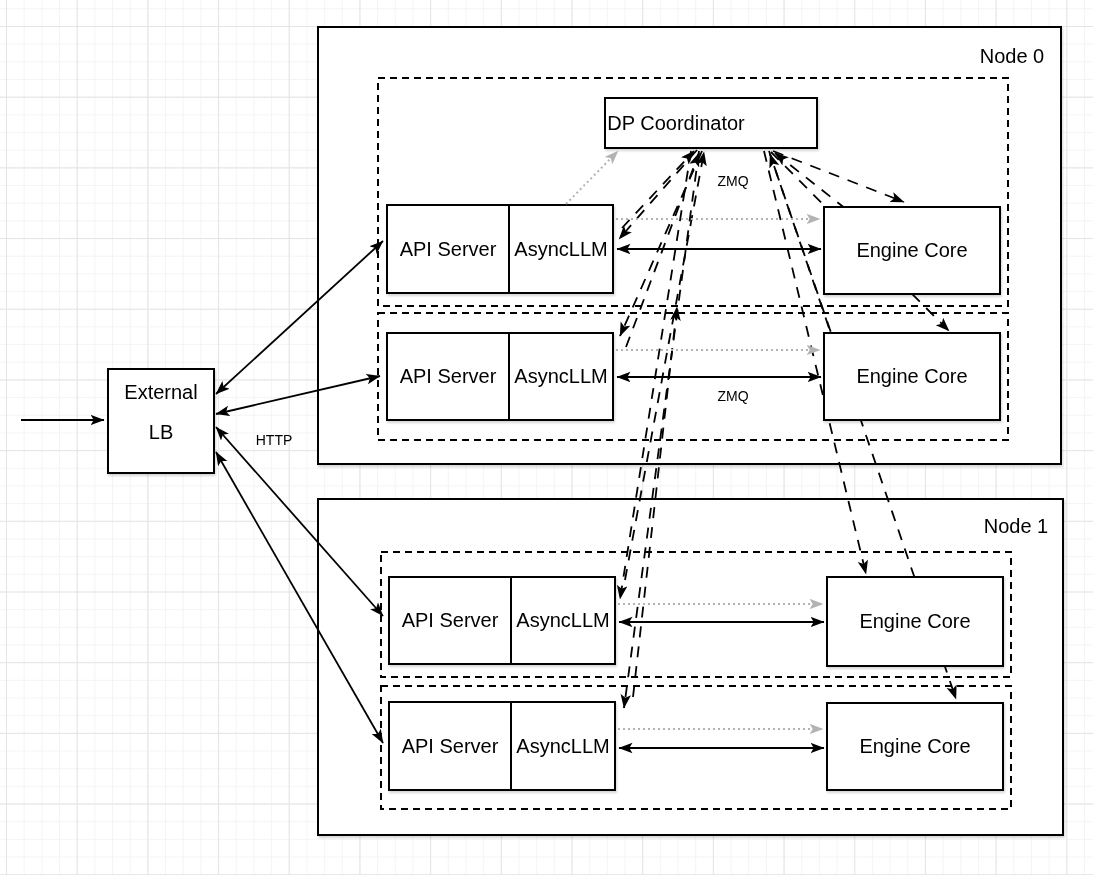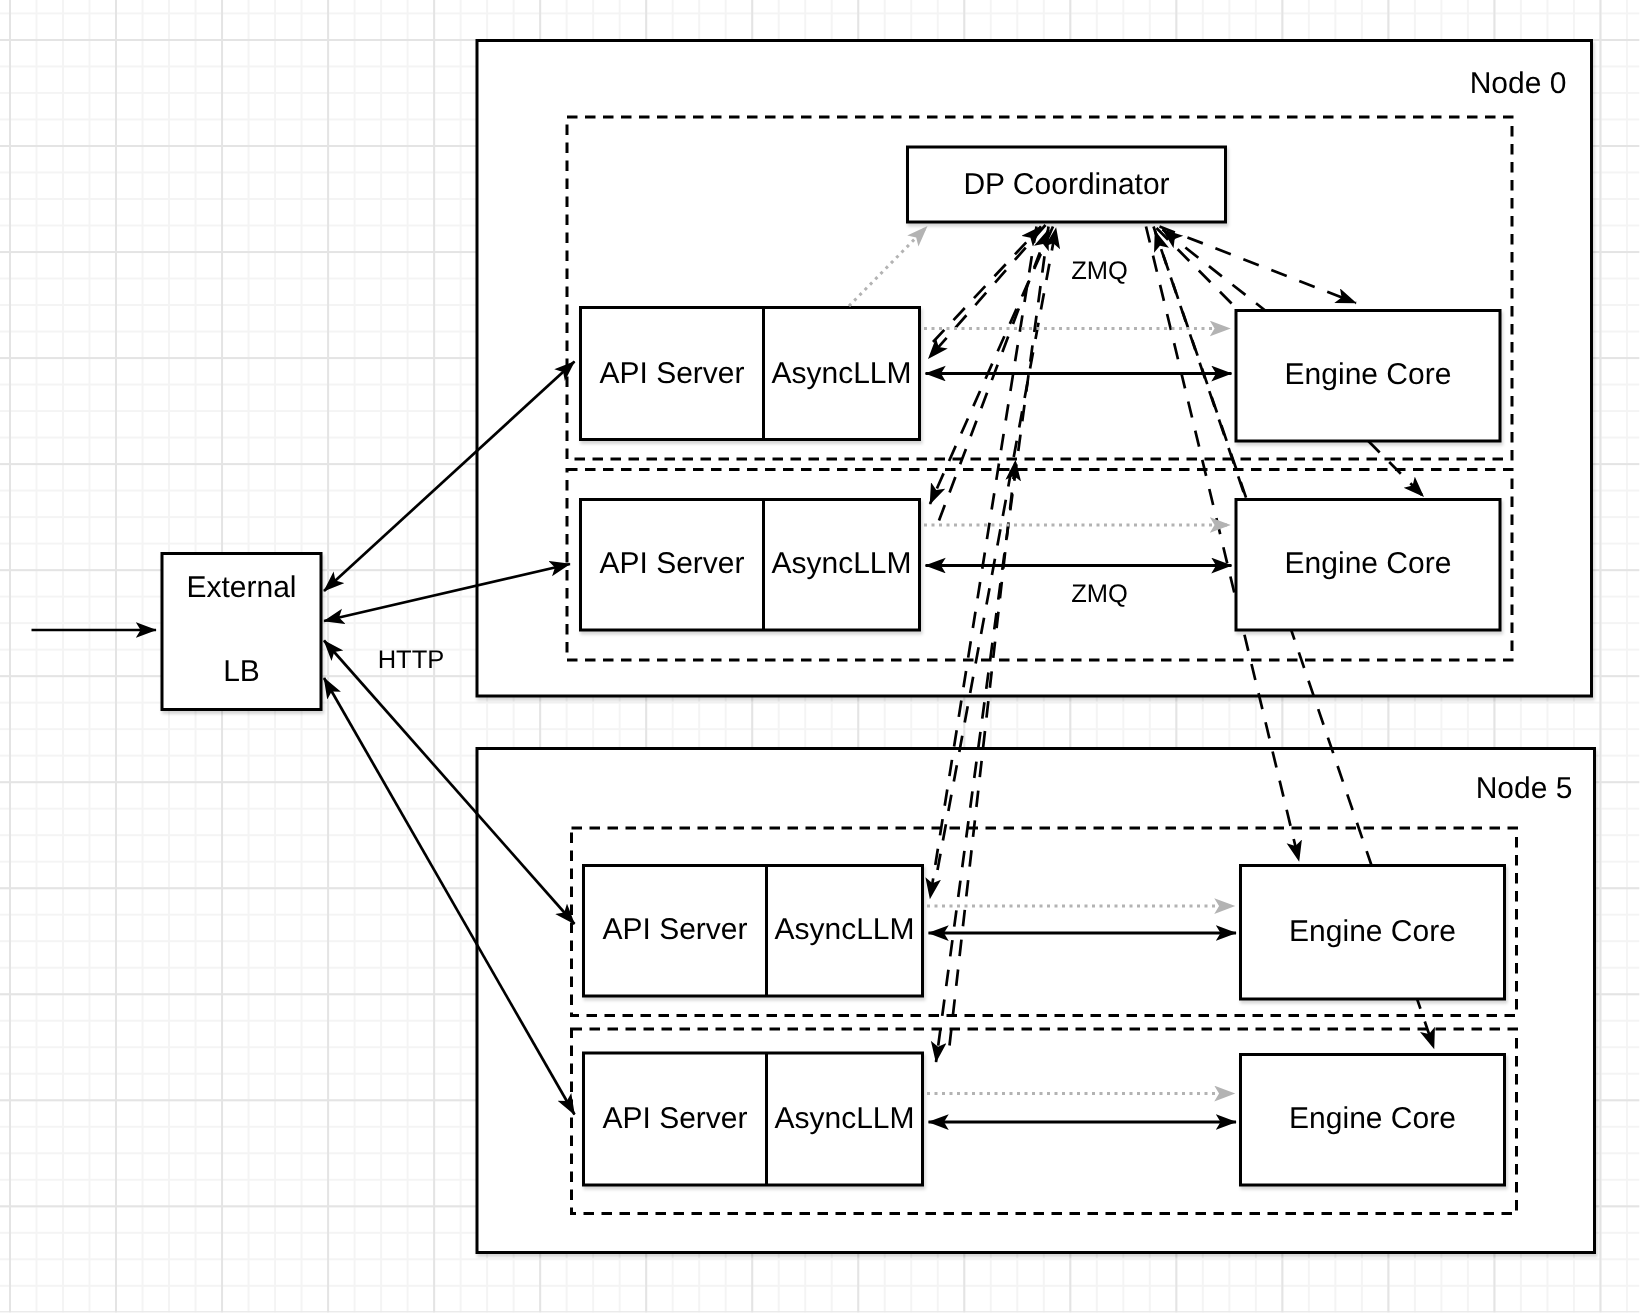--- a/index.html
+++ b/index.html
@@ -20,21 +20,21 @@
   }
   svg{position:absolute;left:0;top:0;}
   .box{fill:#ffffff;stroke:#000000;stroke-width:2;}
   .sh{filter:drop-shadow(1.5px 2px 1px rgba(0,0,0,0.16));}
   .cont{fill:none;stroke:#000000;stroke-width:2;stroke-dasharray:7 5;}
   .ln{fill:none;stroke:#000000;stroke-width:2;}
   .thin{fill:none;stroke:#000000;stroke-width:1.8;}
   .dash{fill:none;stroke:#000000;stroke-width:1.8;stroke-dasharray:11 9;}
   .dot{fill:none;stroke:#b3b3b3;stroke-width:2;stroke-dasharray:2 3;}
   .lbl{position:absolute;transform:translate(-50%,-50%);font-size:20px;line-height:22px;white-space:nowrap;}
-  .sm{position:absolute;transform:translate(-50%,-50%);font-size:17px;white-space:nowrap;}
+  .sm{position:absolute;transform:translate(-50%,-50%);font-size:14px;white-space:nowrap;}
 </style>
 </head>
 <body>
 
 <div id="canvas">
 
 <svg width="1093" height="875" viewBox="0 0 1093 875">
   <defs>
     <marker id="mA" markerUnits="userSpaceOnUse" markerWidth="16" markerHeight="12" refX="13.5" refY="5.25" orient="auto-start-reverse">
       <path d="M0,0 L14,5.25 L0,10.5 L3.2,5.25 Z" fill="#000000"></path>
@@ -98,25 +98,25 @@
   <path class="ln" d="M619,748 L824,748" marker-start="url(#mA)" marker-end="url(#mA)"></path>
 
   <path class="thin" d="M21,420 L104,420" marker-end="url(#mA)"></path>
   <path class="thin" d="M216,394 L383,241" marker-start="url(#mA)" marker-end="url(#mA)"></path>
   <path class="thin" d="M216,414 L380,376" marker-start="url(#mA)" marker-end="url(#mA)"></path>
   <path class="thin" d="M216,427 L383,616" marker-start="url(#mA)" marker-end="url(#mA)"></path>
   <path class="thin" d="M216,452 L383,743" marker-start="url(#mA)" marker-end="url(#mA)"></path>
 </svg>
 
 <div class="lbl" style="left:1012px;top:56px">Node 0</div>
-<div class="lbl" style="left:1016px;top:526px">Node 5</div>
-<div class="lbl" style="left:711px;top:123px">DP Coordinator</div>
+<div class="lbl" style="left:1016px;top:526px">Node 1</div>
+<div class="lbl" style="left:676px;top:123px">DP Coordinator</div>
 
 <div class="lbl" style="left:161px;top:392px">External</div>
-<div class="lbl" style="left:161px;top:448px">LB</div>
+<div class="lbl" style="left:161px;top:432px">LB</div>
 
 <div class="lbl" style="left:448px;top:249px">API Server</div>
 <div class="lbl" style="left:561px;top:249px">AsyncLLM</div>
 <div class="lbl" style="left:912px;top:250px">Engine Core</div>
 
 <div class="lbl" style="left:448px;top:376px">API Server</div>
 <div class="lbl" style="left:561px;top:376px">AsyncLLM</div>
 <div class="lbl" style="left:912px;top:376px">Engine Core</div>
 
 <div class="lbl" style="left:450px;top:620px">API Server</div>

